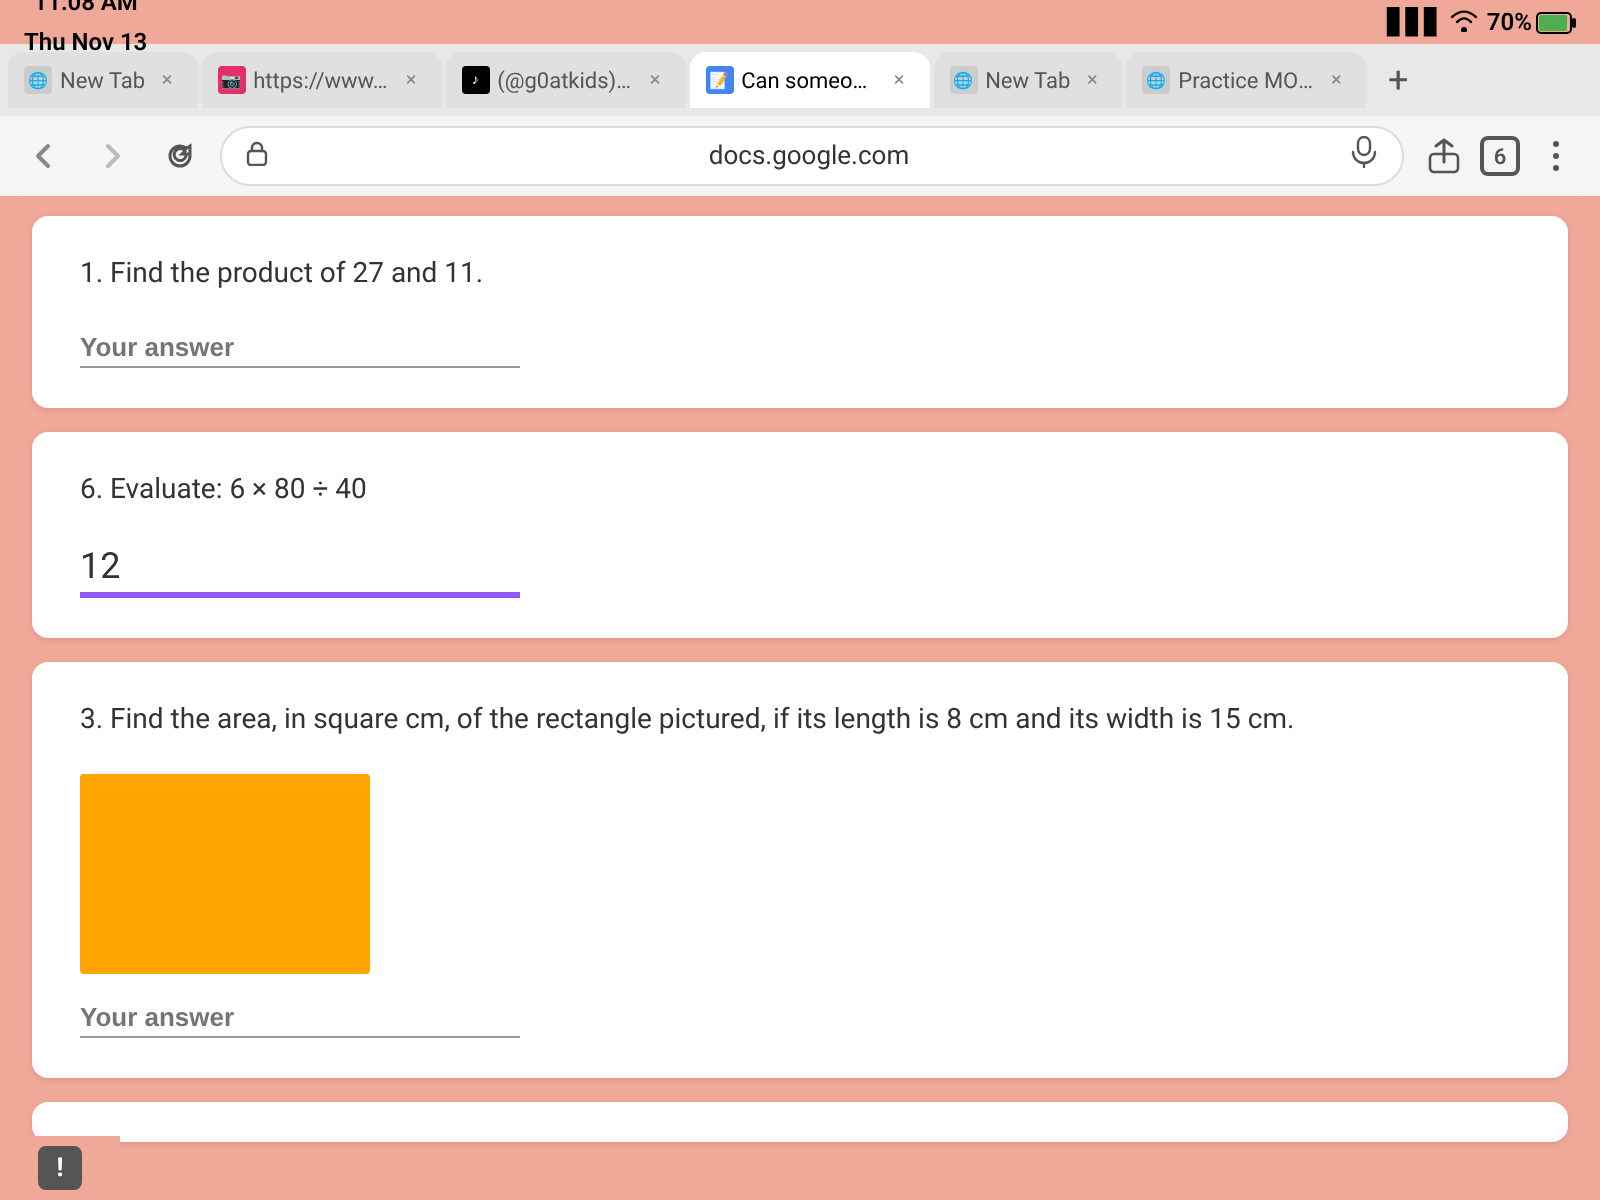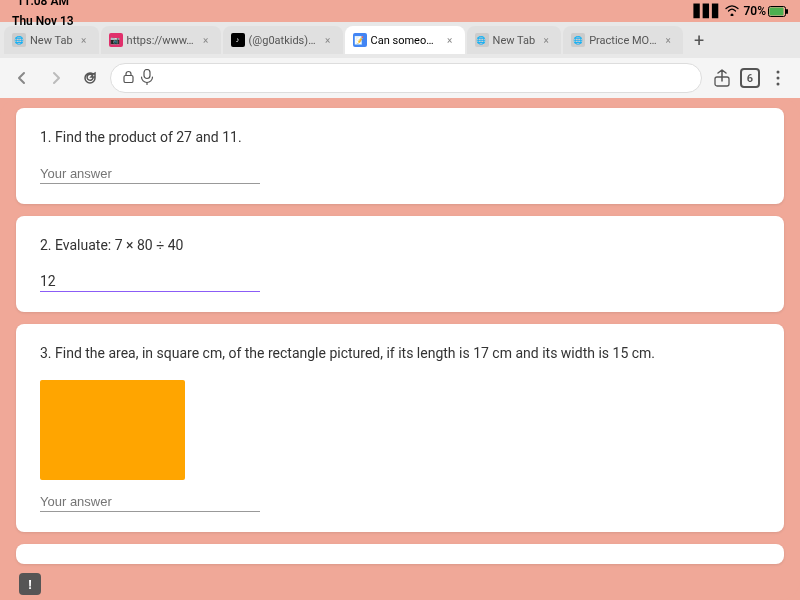--- a/index.html
+++ b/index.html
@@ -179,26 +179,27 @@
     .answer-input-area {
       border: none;
       border-bottom: 1px solid #999;
       width: 220px;
       font-size: 13px;
       color: #aaa;
       outline: none;
       padding: 2px 0;
       background: transparent;
       display: block;
+      font-weight: bold;
     }
 
     .answer-value {
-      font-size: 14px;
+      font-size: 18px;
       color: #333;
-      border-bottom: 1px solid #8b5cf6;
+      border-bottom: 3px solid #8b5cf6;
       width: 220px;
       padding: 2px 0;
     }
 
     .rectangle-image {
       width: 145px;
       height: 100px;
       background: #FFA500;
       margin: 12px 0;
       border-radius: 2px;
@@ -317,20 +318,21 @@
         <path d="M13 8A5 5 0 1 1 8 3c1.2 0 2.3.4 3.2 1.1L13 3v4h-4l1.5-1.5A3 3 0 1 0 11 8" stroke="#555" stroke-width="1.5" fill="none" stroke-linecap="round"></path>
       </svg>
   </div>
   <div class="address-bar">
     <span>
       <svg width="11" height="13" viewBox="0 0 11 13">
           <rect x="1" y="5.5" width="9" height="7" rx="1.5" stroke="#555" stroke-width="1.2" fill="none"></rect>
           <path d="M3 5.5V4a2.5 2.5 0 0 1 5 0v1.5" stroke="#555" stroke-width="1.2" fill="none" stroke-linecap="round"></path>
         </svg>
     </span>
+    <span style="flex:1;text-align:center;font-size:13px;color:#333;">docs.google.com</span>
     <span>
       <svg width="14" height="16" viewBox="0 0 14 16">
           <rect x="4" y="0.5" width="6" height="9" rx="3" stroke="#555" stroke-width="1.2" fill="none"></rect>
           <path d="M1.5 8a5.5 5.5 0 0 0 11 0" stroke="#555" stroke-width="1.2" fill="none" stroke-linecap="round"></path>
           <line x1="7" y1="13.5" x2="7" y2="15.5" stroke="#555" stroke-width="1.2" stroke-linecap="round"></line>
         </svg>
     </span>
   </div>
   <div class="address-bar-right">
     <div class="toolbar-btn">
@@ -351,26 +353,26 @@
 </div>
 
 <div class="main-content">
 
   <div class="form-card">
     <p class="question-text">1. Find the product of 27 and 11.</p>
     <input class="answer-input-area" type="text" placeholder="Your answer" style="">
   </div>
 
   <div class="form-card">
-    <p class="question-text">2. Evaluate: 7 × 80 ÷ 40</p>
+    <p class="question-text">6. Evaluate: 6 × 80 ÷ 40</p>
     <div class="answer-value">12</div>
   </div>
 
   <div class="form-card">
-    <p class="question-text">3. Find the area, in square cm, of the rectangle pictured, if its length is 17 cm and its width is 15 cm.</p>
+    <p class="question-text">3. Find the area, in square cm, of the rectangle pictured, if its length is 8 cm and its width is 15 cm.</p>
     <div class="rectangle-image"></div>
     <input class="answer-input-area" type="text" placeholder="Your answer" style="">
   </div>
 
   <div class="partial-card"></div>
 
 </div>
 
 <div class="footer-bar">
   <div class="exclaim-badge">!</div>

